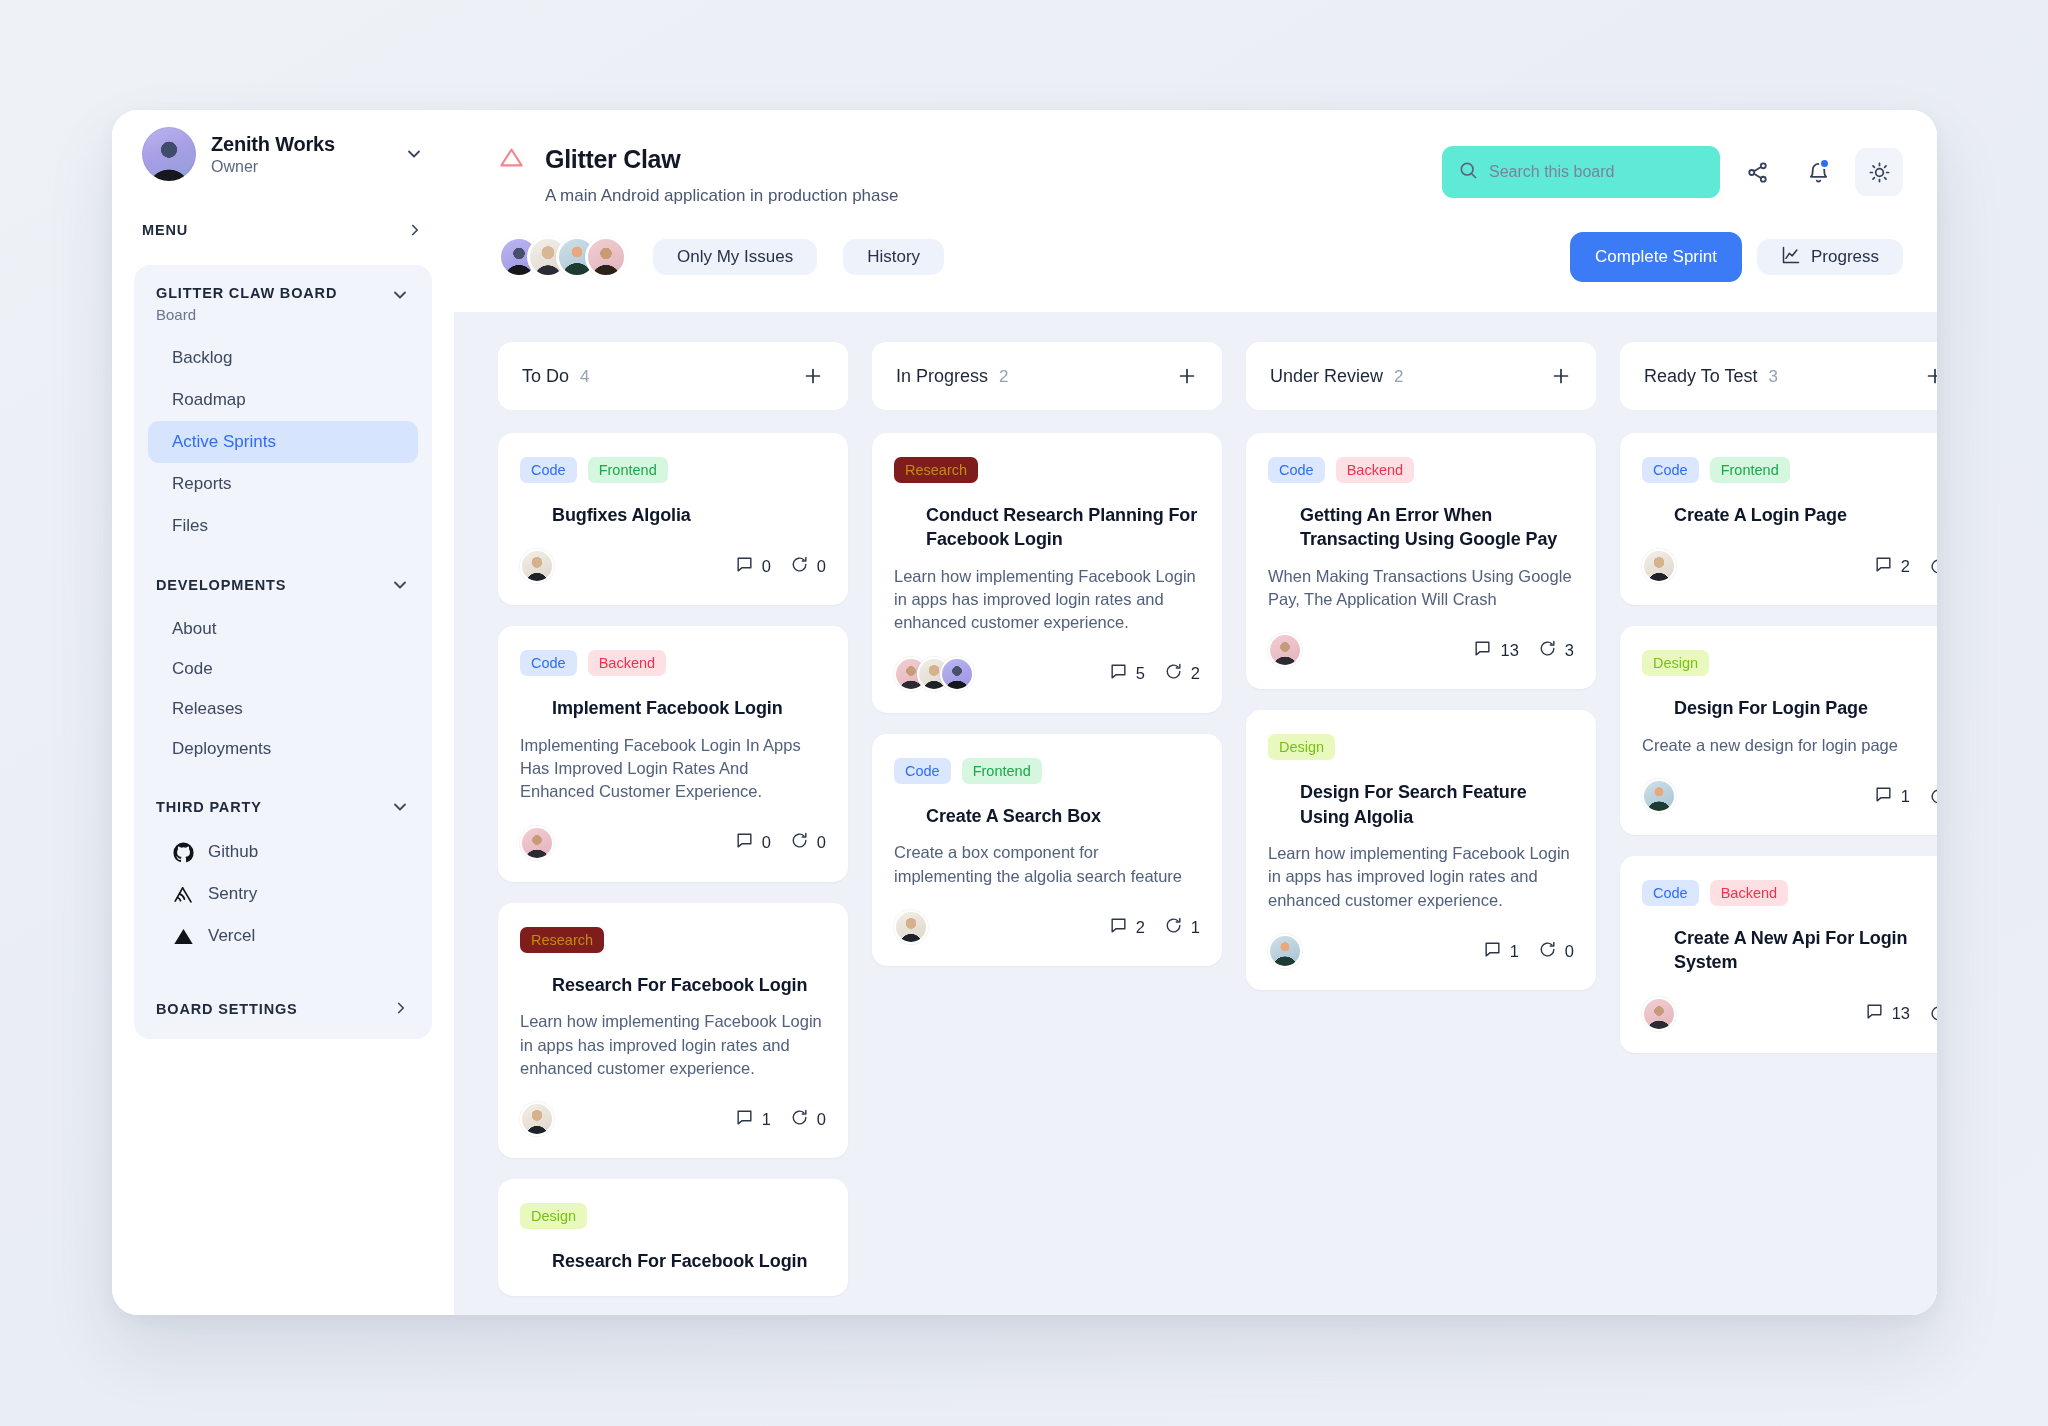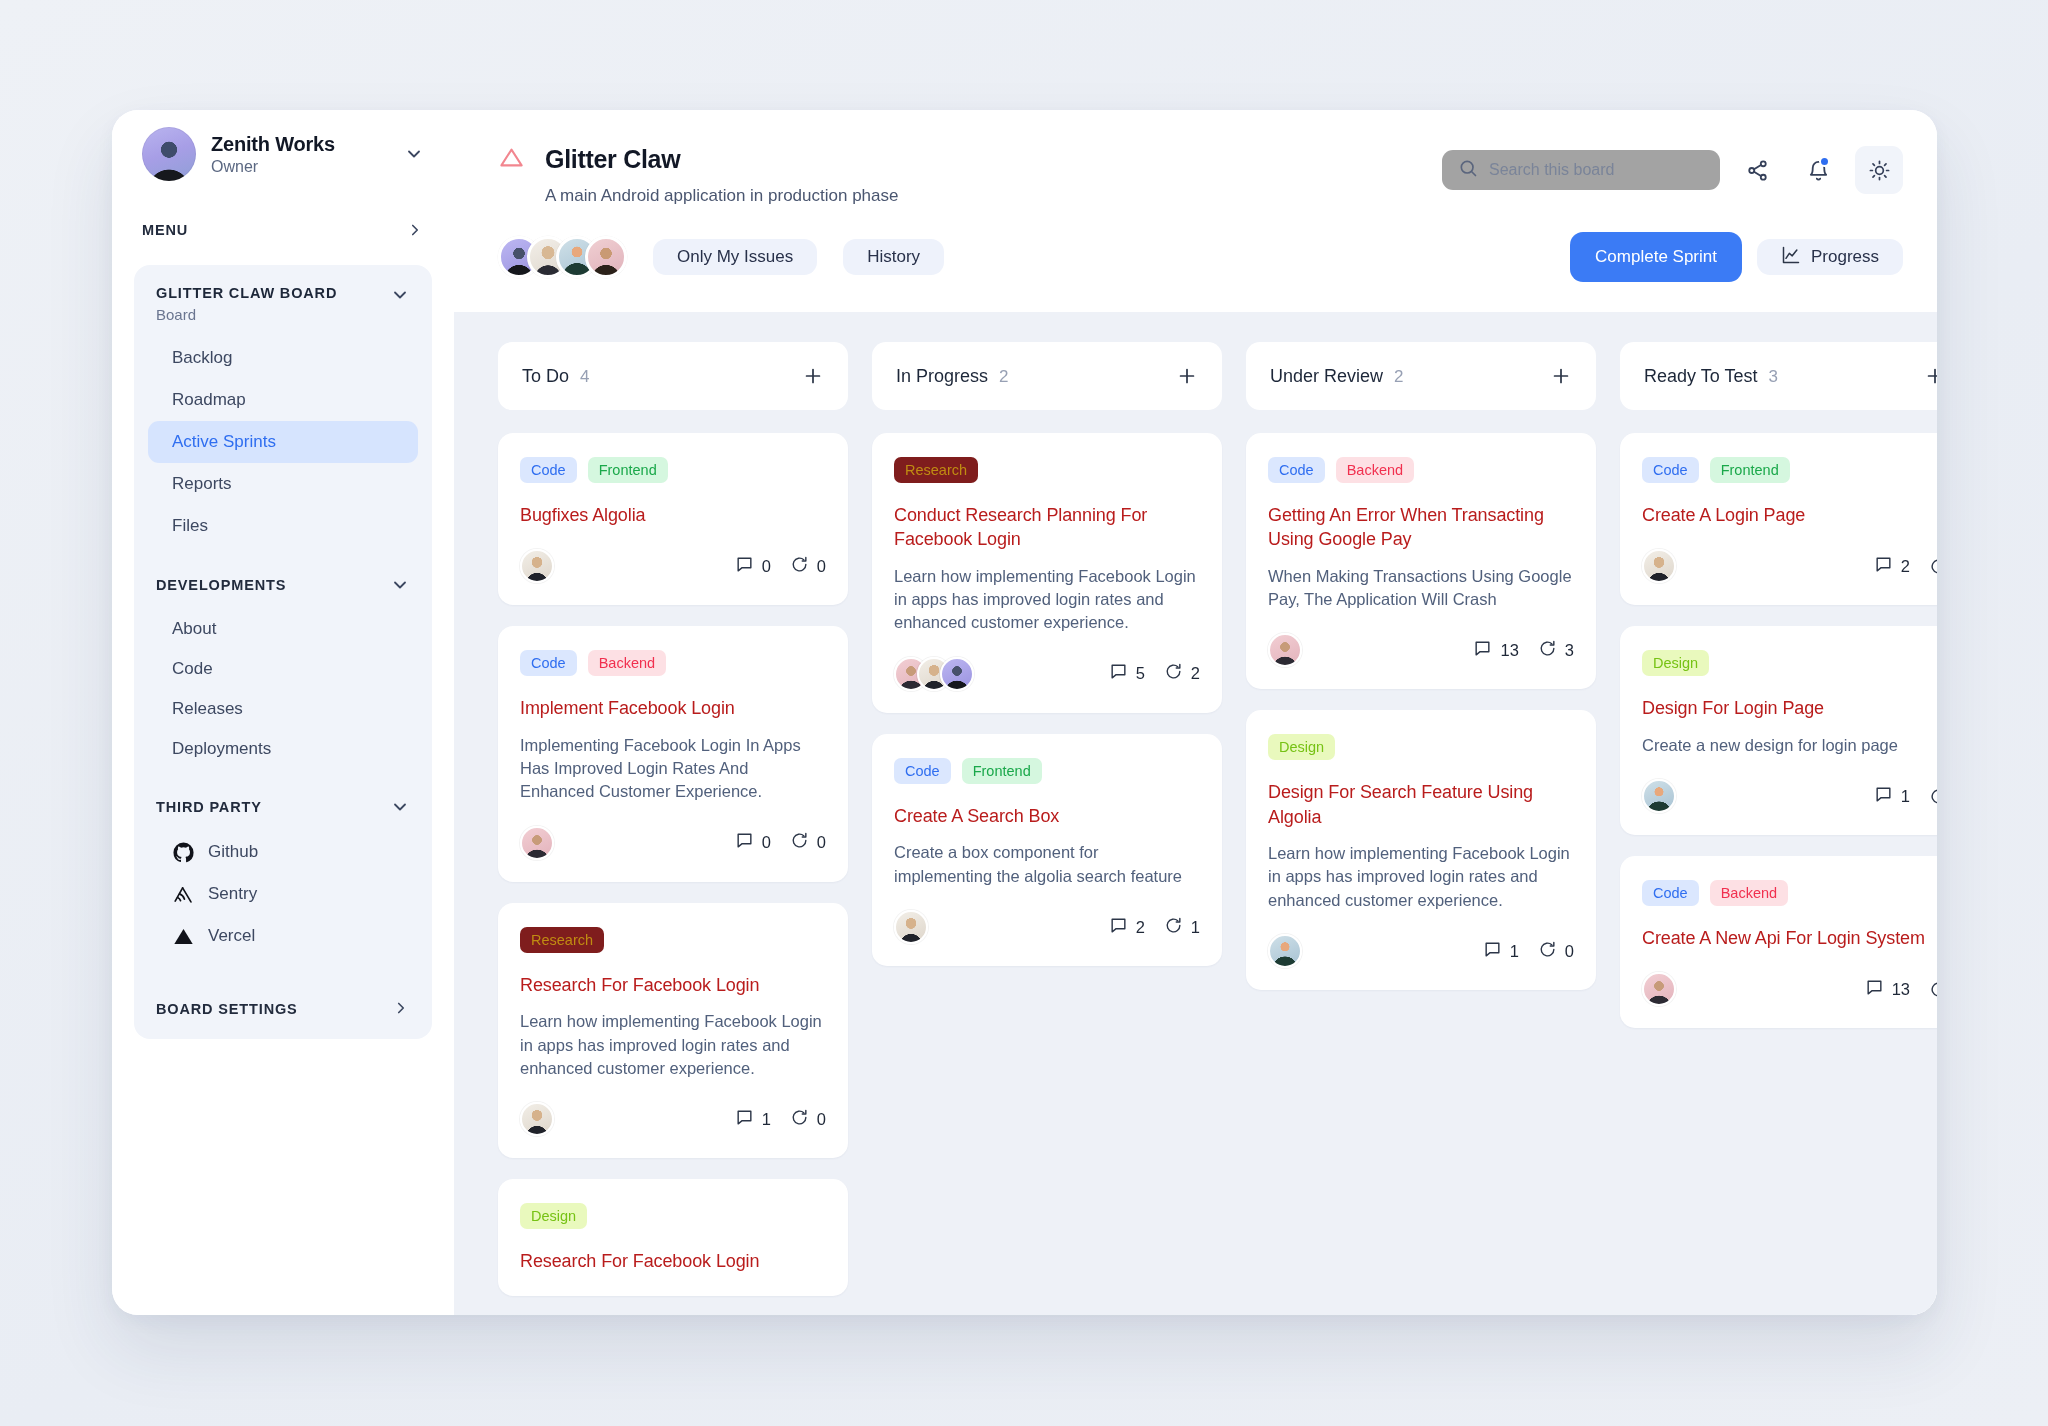--- a/index.html
+++ b/index.html
@@ -98,22 +98,22 @@
     padding: 30px 34px 0 44px;
     display: flex; align-items: flex-start; justify-content: space-between;
   }
   .proj { display: flex; align-items: flex-start; gap: 20px; padding-top: 4px; }
   .proj-text { padding-top: 1px; }
   .proj-name { font-size: 25px; font-weight: 700; color: #121826; letter-spacing: -.3px; }
   .proj-desc { font-size: 17px; color: #4a5670; margin-top: 12px; text-align: center; }
 
   .top-actions { display: flex; align-items: center; gap: 13px; padding-top: 6px; }
   .search {
-    width: 278px; height: 40px;
-    background: #a3a3a3; border-radius: 11px;
+    width: 278px; height: 52px;
+    background: #5eead4; border-radius: 11px;
     display: flex; align-items: center; gap: 11px;
     padding: 0 16px;
   }
   .search input {
     border: 0; outline: 0; background: transparent;
     font-family: inherit; font-size: 16px; color: #3d4861;
     width: 100%;
   }
   .search input::placeholder { color: #7a8499; }
   .icon-btn {
@@ -190,22 +190,22 @@
     font-size: 14.5px; padding: 5px 11px; border-radius: 7px; font-weight: 400;
     white-space: nowrap;
   }
   .t-code { background: #dbe7fe; color: #2f6ef0; }
   .t-frontend { background: #d5f7df; color: #1aa84a; }
   .t-backend { background: #fde0e4; color: #f1304f; }
   .t-research { background: #7f1d1d; color: #c08c12; }
   .t-design { background: #e9f9bd; color: #76c214; }
 
   .card-title {
-    font-size: 18px; font-weight: 400; color: #b91c1c;
-    margin-top: 20px; line-height: 1.35; letter-spacing: -.1px;
+    font-size: 18px; font-weight: 700; color: #0f172a;
+    margin-top: 20px; line-height: 1.35; letter-spacing: -.1px; margin-left: 32px;
   }
   .card-desc {
     font-size: 16.5px; color: #51607c;
     margin-top: 13px; line-height: 1.42;
   }
   .card-foot {
     margin-top: 22px;
     display: flex; align-items: center; justify-content: space-between;
   }
   .foot-av { width: 34px; height: 34px; border-radius: 50%; box-shadow: 0 0 0 1px rgba(0,0,0,.05); }

